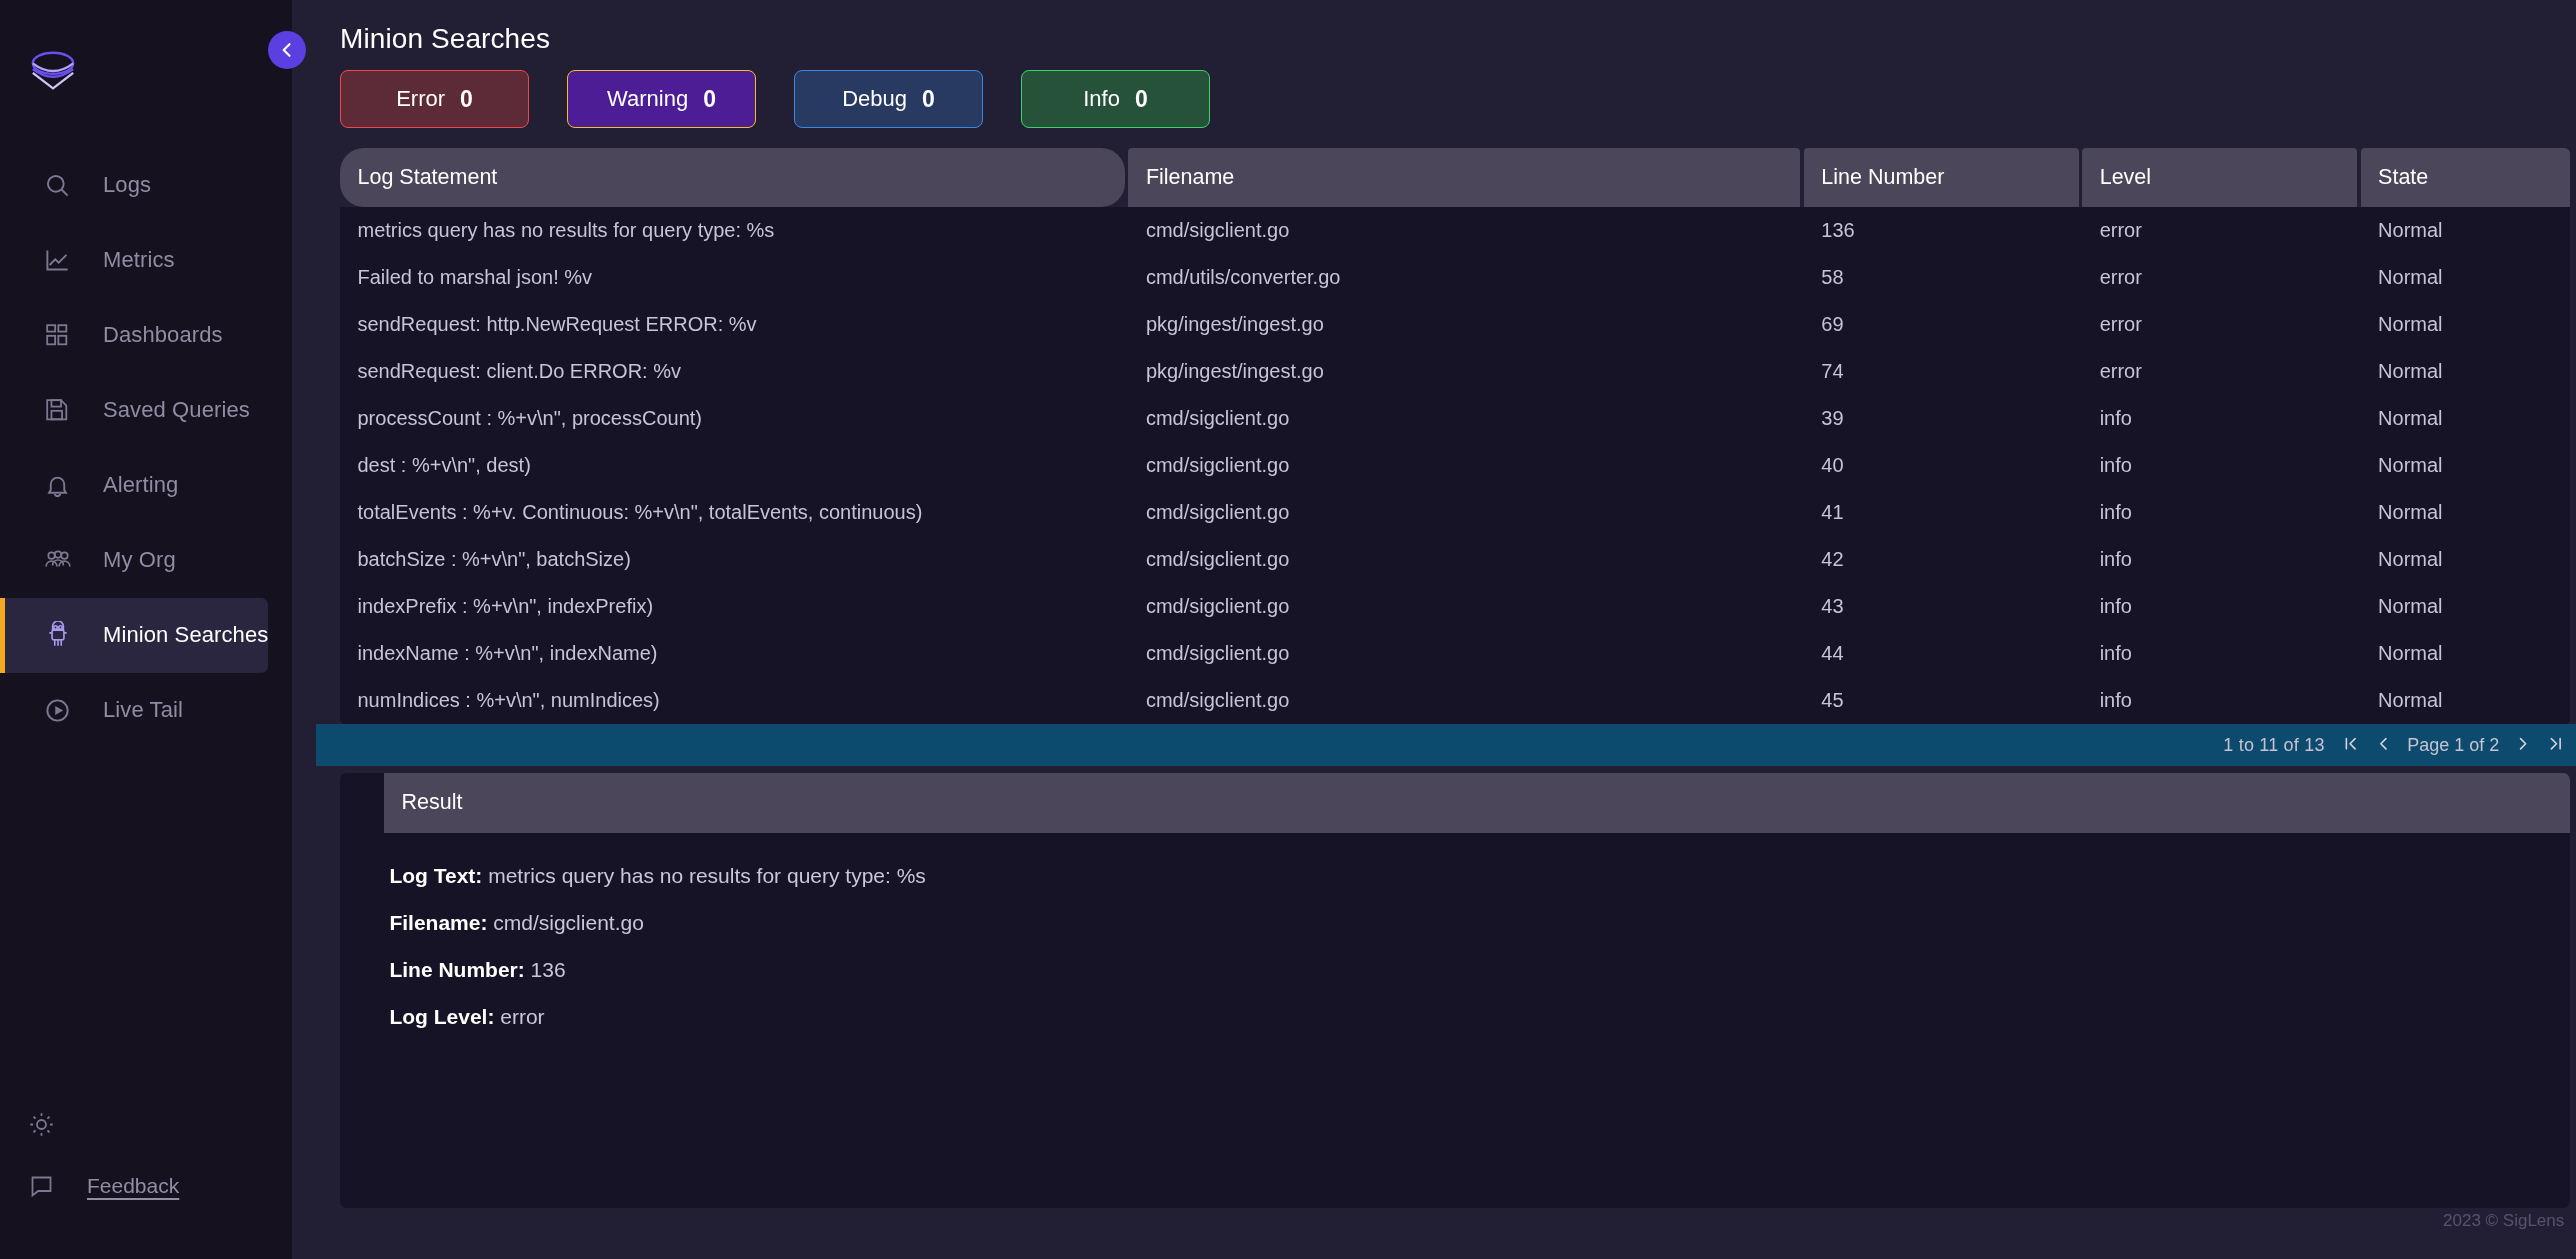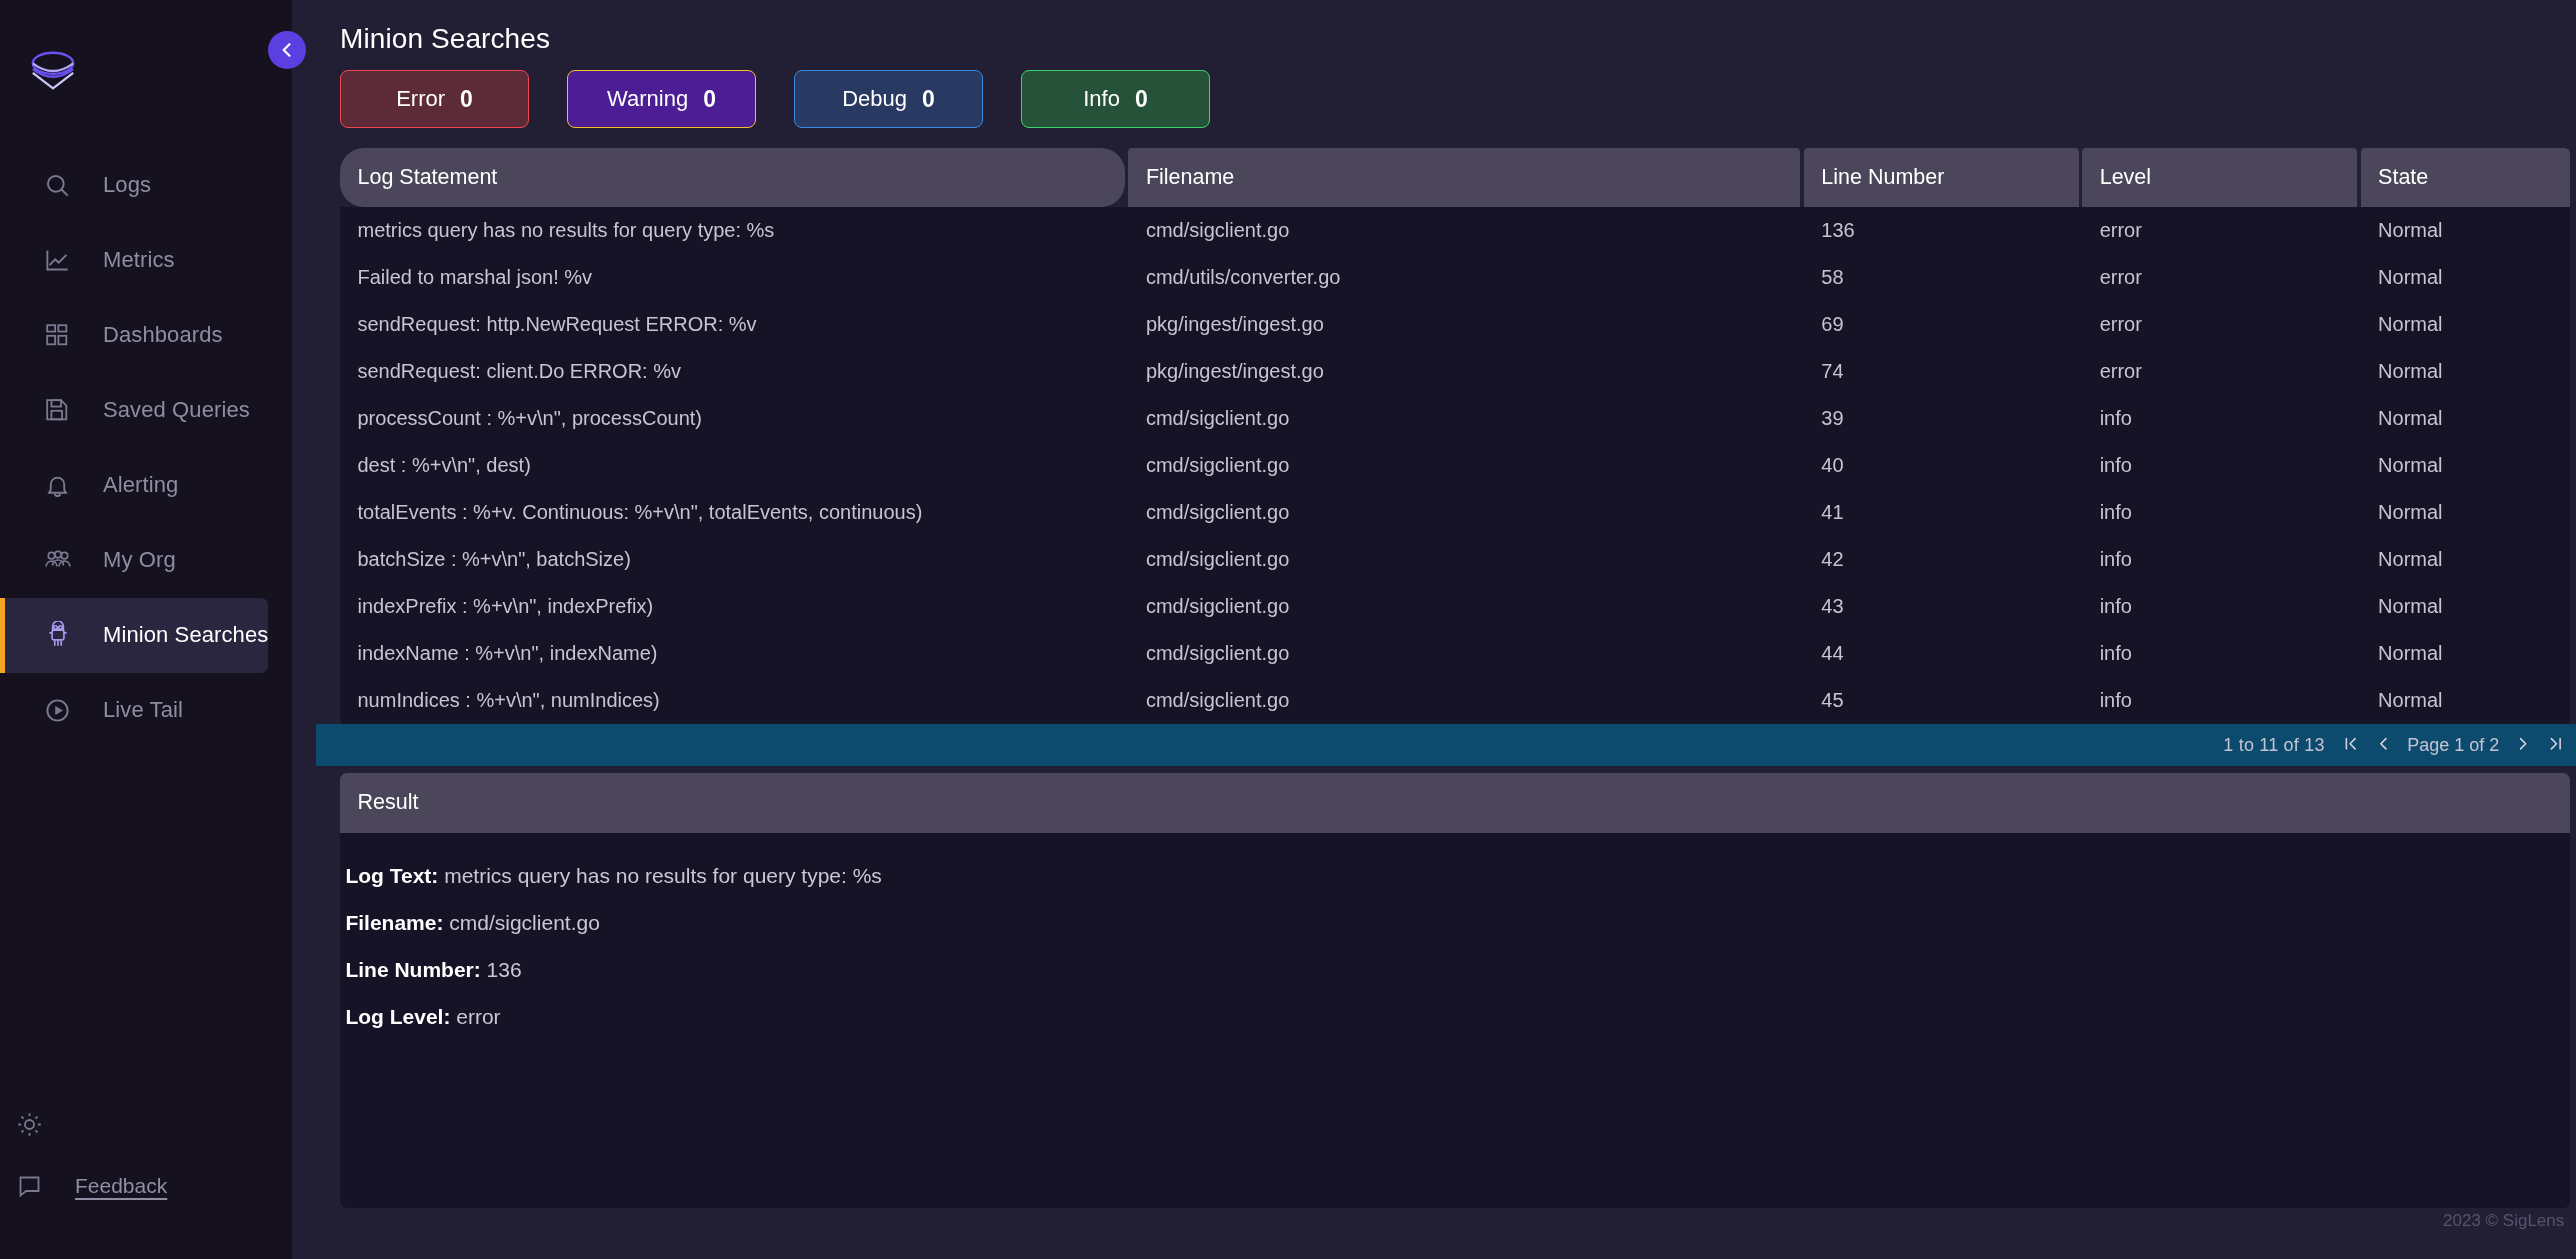--- a/index.html
+++ b/index.html
@@ -80,21 +80,21 @@
   .nav-item.active .nav-ico { color: #a99cf0; }
 
   .sidebar-bottom {
     margin-top: auto;
     padding-bottom: 42px;
   }
   .bottom-row {
     height: 62px;
     display: flex;
     align-items: center;
-    padding-left: 16px;
+    padding-left: 28px;
   }
   .bottom-row .nav-ico {
     width: 39px; flex: 0 0 39px;
     display: flex; align-items: center;
     color: #7c7890;
   }
   .bottom-row .nav-lbl {
     margin-left: 20px;
     font-size: 21px;
     color: #918ea4;
@@ -246,20 +246,21 @@
     margin-top: 6.7px;
     margin-left: 24px;
     margin-right: 6.7px;
     background: #161327;
     border-radius: 6.7px;
     flex: 1 1 auto;
     margin-bottom: 51px;
     overflow: hidden;
     display: flex;
     flex-direction: column;
+    padding-left: 44px;
   }
   #result-head {
     height: 60px;
     background: #4b4659;
     display: flex;
     align-items: center;
     padding-left: 17.5px;
     font-size: 21.5px;
     color: #ffffff;
   }

